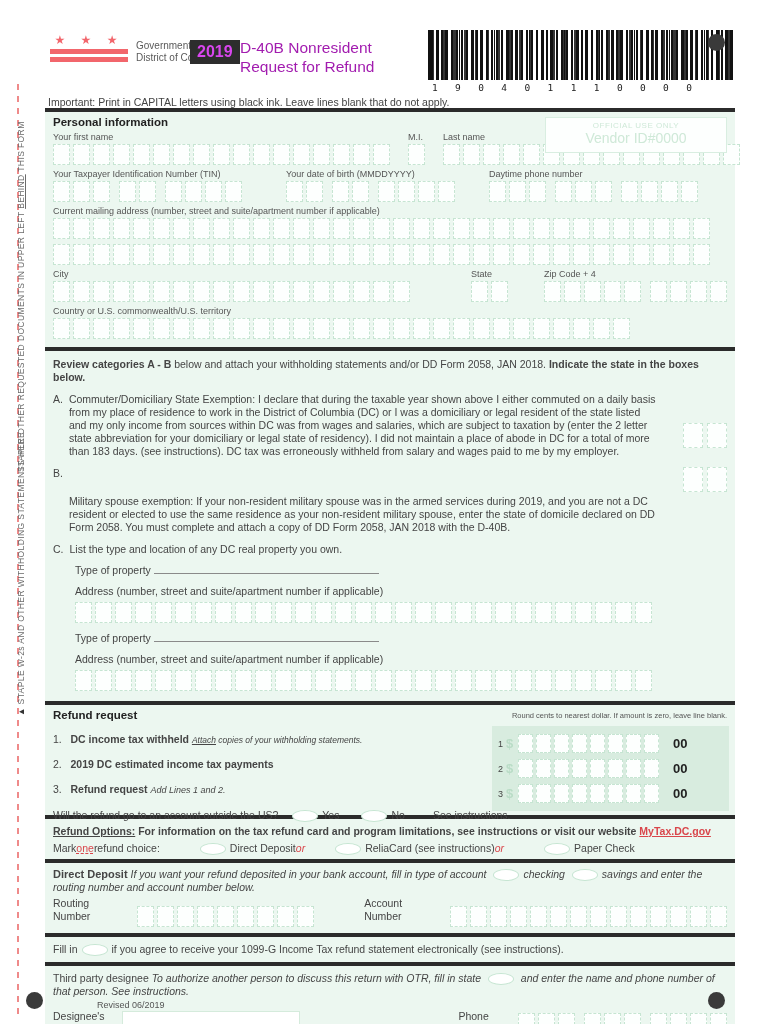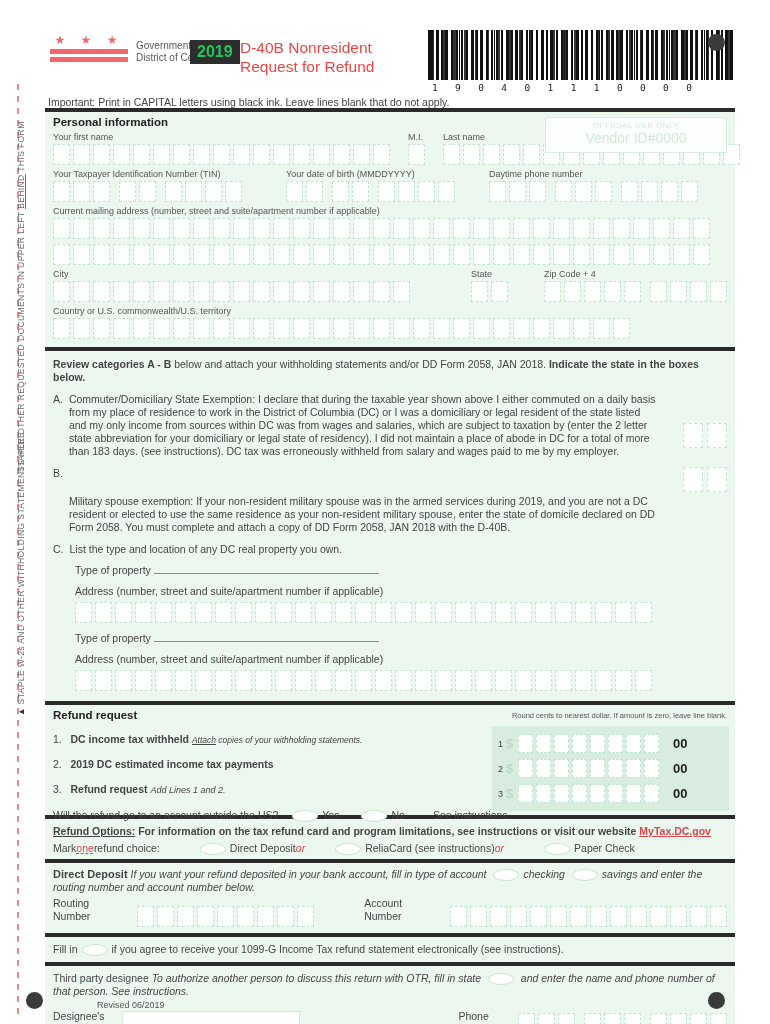--- a/index.html
+++ b/index.html
@@ -11,23 +11,23 @@
     background:repeating-linear-gradient(#ef8a8a 0 6px, transparent 6px 12px); }
   .vtext { position:absolute; white-space:nowrap; font-size:8.5px; color:#6b6b6b; letter-spacing:.4px;
     transform:rotate(-90deg); transform-origin:0 100%; }
   .vtext u { text-decoration:underline; }
 
   
   .logo { position:absolute; left:50px; top:34px; width:78px; }
   .logo .stars { color:#f2666c; font-size:12px; letter-spacing:6px; text-align:center; line-height:12px; }
   .logo .bar { height:5px; background:#f2666c; margin-top:3px; }
   .agency { position:absolute; left:136px; top:40px; font-size:10px; color:#5a5a5a; line-height:12px; }
-  .yearbadge { position:absolute; left:190px; top:40px; background:#2d2d2d; color:#22c55e; font-weight:bold;
+  .yearbadge { position:absolute; left:190px; top:40px; background:#2d2d2d; color:#d946ef; font-weight:bold;
     font-size:16px; padding:3px 7px; }
-  .formtitle { position:absolute; left:240px; top:38px; font-size:15.5px; color:#ef4444; line-height:19px; }
+  .formtitle { position:absolute; left:240px; top:38px; font-size:15.5px; color:#a21caf; line-height:19px; }
   .barcode { position:absolute; left:428px; top:30px; width:305px; height:50px;
     border-left:3px solid #111; border-right:3px solid #111;
     background:
       repeating-linear-gradient(90deg,#111 0 2px,transparent 2px 5px),
       repeating-linear-gradient(90deg,#111 0 1px,transparent 1px 7px),
       repeating-linear-gradient(90deg,rgba(17,17,17,.85) 0 3px,transparent 3px 11px); }
   .barcode-digits { position:absolute; left:432px; top:82px; width:260px; display:flex;
     justify-content:space-between; font-size:9.5px; color:#222; font-family:"DejaVu Sans Mono",monospace; }
   .regdot { position:absolute; width:17px; height:17px; border-radius:50%; background:#3a3a3a; }
   .important { position:absolute; left:48px; top:96px; font-size:10.5px; color:#444; }

